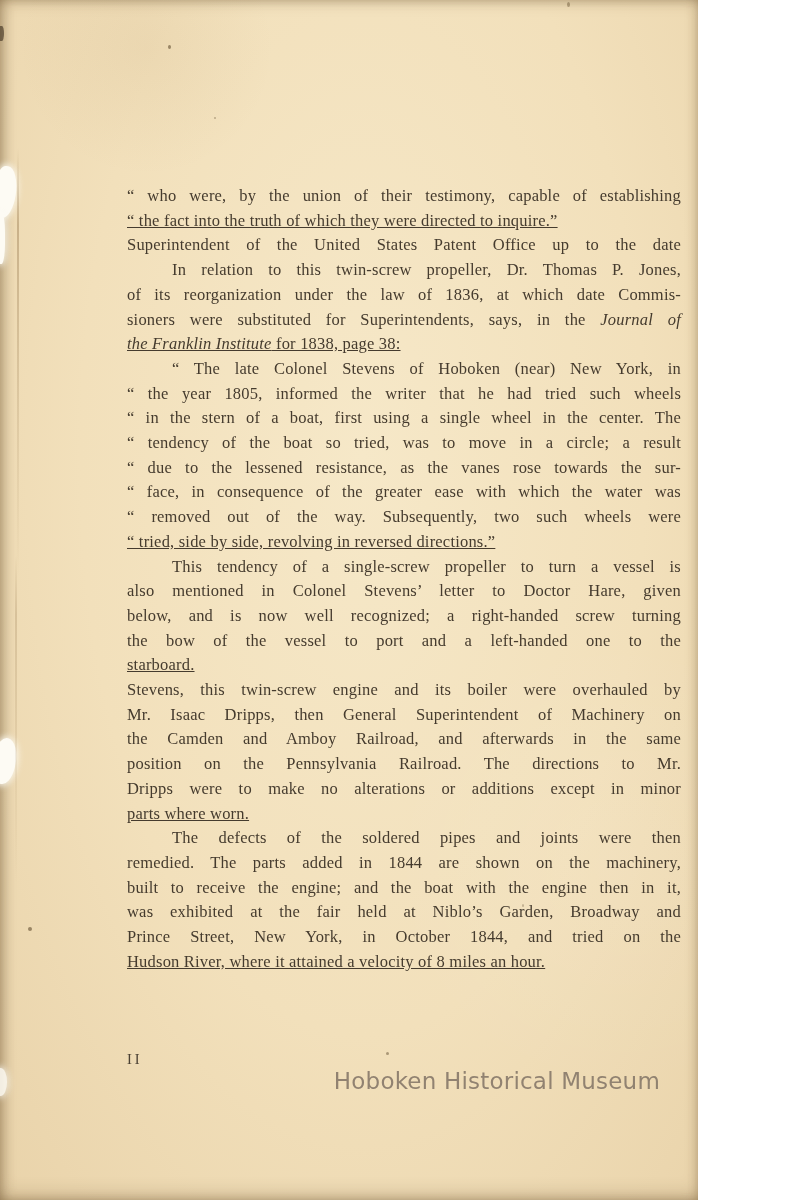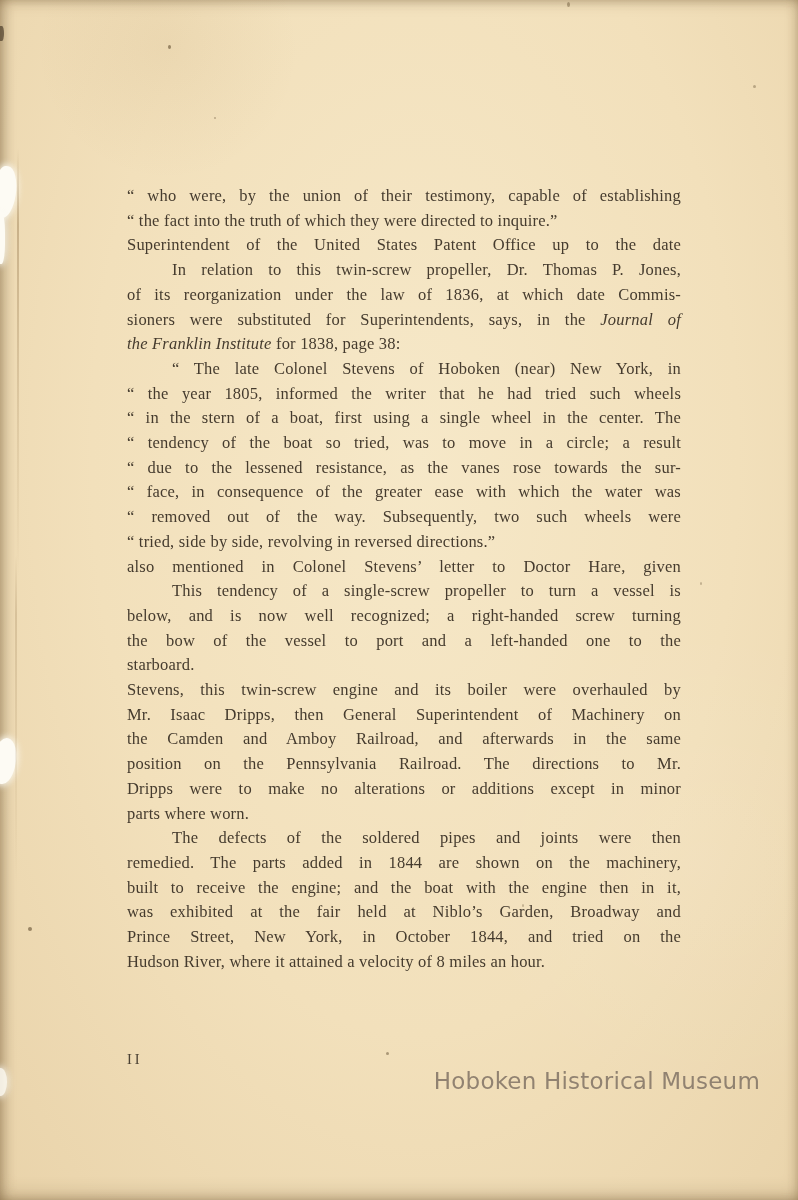--- a/index.html
+++ b/index.html
@@ -1,38 +1,38 @@
 <!DOCTYPE html>
 <html><head>
 <meta charset="utf-8">
 <style>
   html,body{margin:0;padding:0;}
   .page{
     position:relative;
-    width:798px;height:1200px;
+    width:698px;height:1200px;
     overflow:hidden;
     background:
       radial-gradient(circle at 21% 4%, rgba(150,110,55,.07), transparent 10%),
       radial-gradient(circle at 88% 72%, rgba(255,255,255,.07), transparent 22%),
       radial-gradient(ellipse at 52% 38%, #f6e8c8 0%, #f2e0bb 55%, #e9d3aa 100%);
     box-shadow:
       inset 7px 0 14px -5px rgba(86,60,26,.38),
       inset -5px 0 12px -5px rgba(86,60,26,.20),
       inset 0 7px 16px -7px rgba(86,60,26,.28),
       inset 0 -9px 20px -7px rgba(86,60,26,.32);
     font-family:"Liberation Serif","DejaVu Serif",serif;
   }
   .textblock{
     position:absolute;left:127px;top:184px;width:554px;
     color:#453b2e;
     font-size:16.5px;line-height:24.7px;
     letter-spacing:.2px;
   }
   .line{text-align:justify;text-align-last:justify;white-space:normal;}
-  .line.pe{text-align:center;text-align-last:left;}
+  .line.pe{text-align:center;text-align-last:left;text-decoration:underline;}
   .line.ind{text-indent:45px;}
   .it{font-style:italic;}
   .pagenum{
     position:absolute;left:127px;top:1051px;width:554px;
     text-align:left;color:#4a4033;
     font-size:14.5px;letter-spacing:3px;
   }
   .watermark{
     position:absolute;top:1068px;right:38px;
     font-family:"DejaVu Sans","Liberation Sans",sans-serif;
@@ -88,22 +88,22 @@
     <div class="line"><span>sioners were substituted for Superintendents, says, in the </span><span class="it">Journal of</span></div>
     <div class="line pe"><span class="it">the Franklin Institute</span><span> for 1838, page 38:</span></div>
     <div class="line ind">“ The late Colonel Stevens of Hoboken (near) New York, in</div>
     <div class="line">“ the year 1805, informed the writer that he had tried such wheels</div>
     <div class="line">“ in the stern of a boat, first using a single wheel in the center. The</div>
     <div class="line">“ tendency of the boat so tried, was to move in a circle; a result</div>
     <div class="line">“ due to the lessened resistance, as the vanes rose towards the sur-</div>
     <div class="line">“ face, in consequence of the greater ease with which the water was</div>
     <div class="line">“ removed out of the way. Subsequently, two such wheels were</div>
     <div class="line pe">“ tried, side by side, revolving in reversed directions.”</div>
+    <div class="line ind">This tendency of a single-screw propeller to turn a vessel is</div>
     <div class="line">also mentioned in Colonel Stevens’ letter to Doctor Hare, given</div>
-    <div class="line ind">This tendency of a single-screw propeller to turn a vessel is</div>
     <div class="line">below, and is now well recognized; a right-handed screw turning</div>
     <div class="line">the bow of the vessel to port and a left-handed one to the</div>
     <div class="line pe">starboard.</div>
     <div class="line">Stevens, this twin-screw engine and its boiler were overhauled by</div>
     <div class="line">Mr. Isaac Dripps, then General Superintendent of Machinery on</div>
     <div class="line">the Camden and Amboy Railroad, and afterwards in the same</div>
     <div class="line">position on the Pennsylvania Railroad. The directions to Mr.</div>
     <div class="line">Dripps were to make no alterations or additions except in minor</div>
     <div class="line pe">parts where worn.</div>
     <div class="line ind">The defects of the soldered pipes and joints were then</div>

